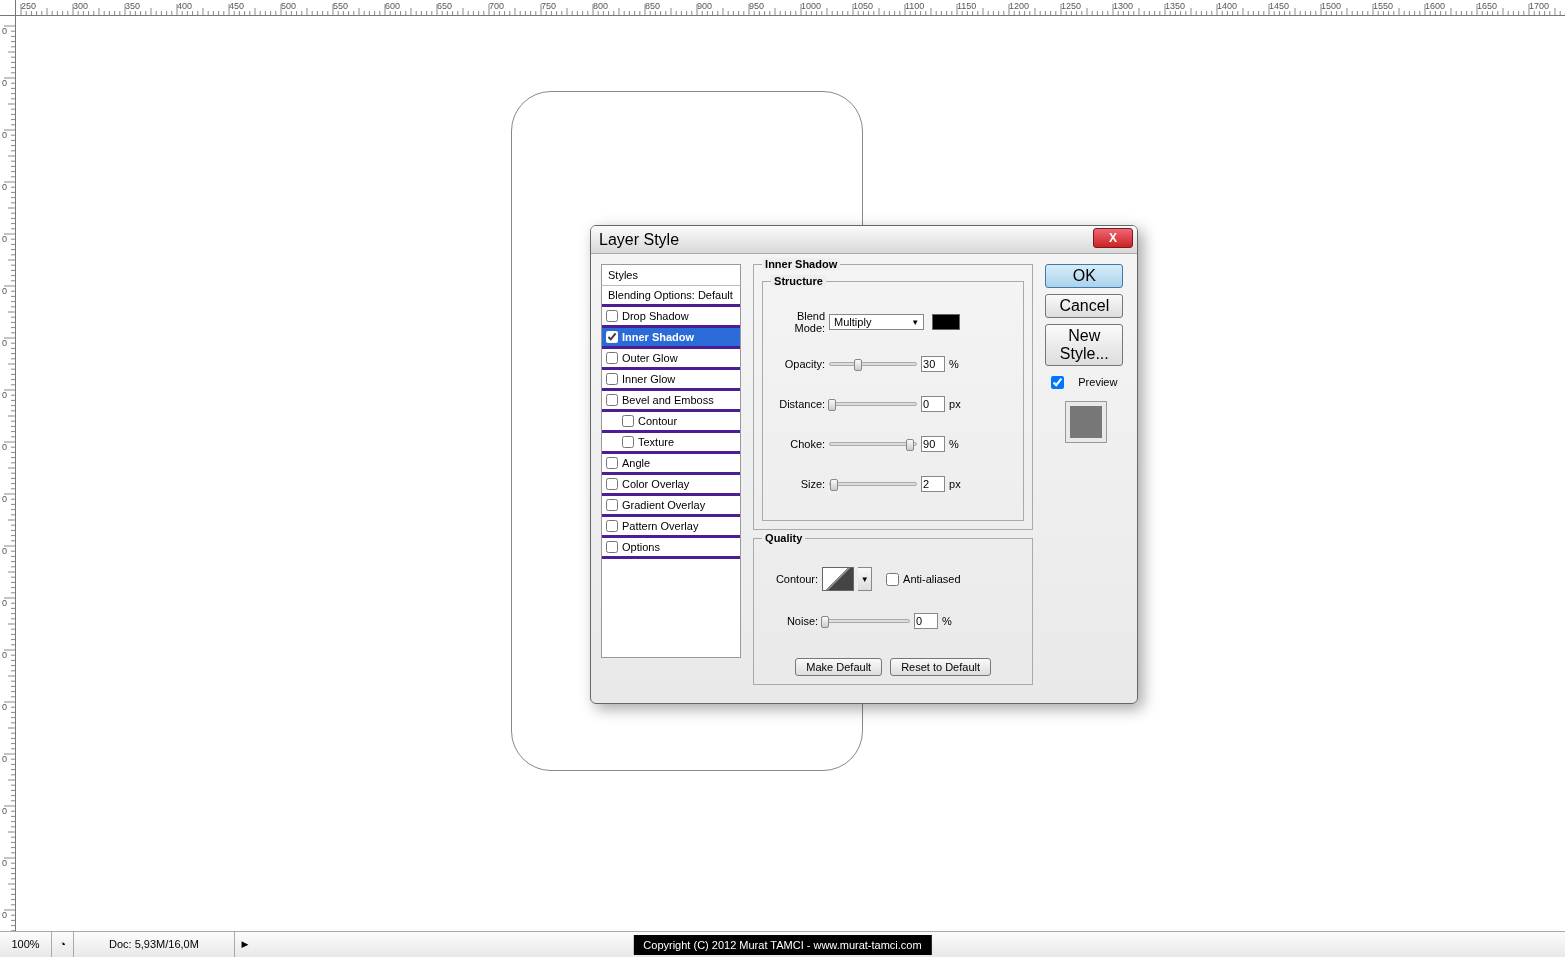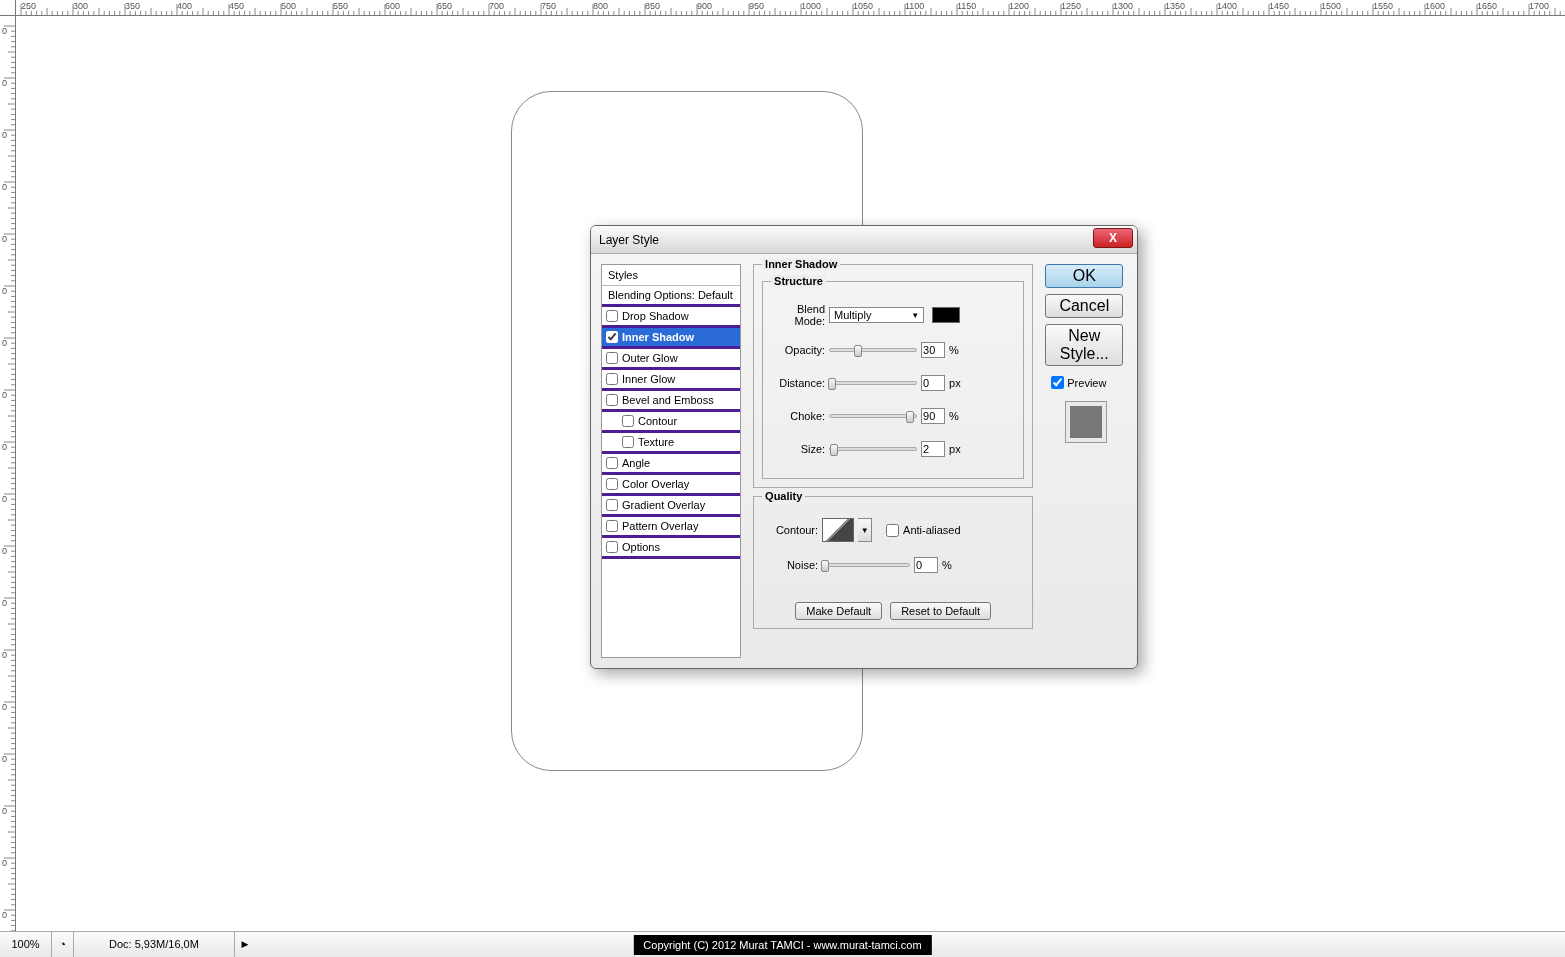--- a/index.html
+++ b/index.html
@@ -18,62 +18,62 @@
 .status-bar { position: absolute; bottom: 0; left: 0; right: 0; height: 26px; background: linear-gradient(#fcfcfc, #e8e8e8); border-top: 1px solid #aaa; display: flex; align-items: center; font-size: 11px; }
 .status-zoom { width: 52px; text-align: center; border-right: 1px solid #aaa; height: 100%; line-height: 24px; }
 .status-icon { width: 22px; text-align: center; border-right: 1px solid #aaa; height: 100%; line-height: 24px; }
 .status-doc { padding: 0 35px; border-right: 1px solid #aaa; height: 100%; line-height: 24px; }
 .status-play { width: 20px; text-align: center; height: 100%; line-height: 24px; font-size: 9px; }
 .status-copyright { position: absolute; left: 50%; transform: translateX(-50%); background: #000; color: #fff; padding: 4px 10px; font-size: 11px; }
 
 
 .dialog { position: absolute; left: 590px; top: 225px; width: 548px; background: linear-gradient(#f5f5f5,#e9e9e9); border: 1px solid #666; border-radius: 6px; box-shadow: 5px 5px 15px rgba(0,0,0,0.35); }
 .dialog-titlebar { height: 28px; background: linear-gradient(#fbfbfb,#d8d8d8); border-bottom: 1px solid #aaa; display: flex; align-items: center; padding: 0 8px; border-radius: 5px 5px 0 0; position: relative; }
-.dialog-title { font-size: 12px; }
+.dialog-title { font-size: 16px; }
 .dialog-close { position: absolute; right: 4px; top: 2px; width: 40px; height: 20px; background: linear-gradient(#e67,#c22); border: 1px solid #7a1a1a; border-radius: 3px; display: flex; align-items: center; justify-content: center; color: #fff; font-weight: bold; font-size: 12px; }
 .dialog-body { display: flex; padding: 10px; gap: 12px; }
 
 
 .styles-panel { width: 144px; }
 .styles-panel .styles-header { border: 1px solid #999; background: #fff; padding: 4px 6px; font-size: 11px; border-bottom: 1px solid #bbb; }
 .styles-panel .styles-list { border: 1px solid #999; border-top: none; background: #fff; height: 372px; }
 .styles-panel .style-item { padding: 3px 4px; border-bottom: 3px solid #4c1d95; display: flex; align-items: center; gap: 4px; font-size: 11px; cursor: default; }
 .styles-panel .style-item.blending { padding-left: 6px; }
 .styles-panel .style-item.indent { padding-left: 20px; }
 .styles-panel .style-item.selected { background: #2a6bd7; color: #fff; }
 .styles-panel .style-item.selected input[type=checkbox] { accent-color: #fff; }
 .styles-panel input[type=checkbox] { width: 12px; height: 12px; }
 
 
 .settings-panel { width: 288px; }
 .fieldset { border: 1px solid #aaa; padding: 8px; margin-bottom: 8px; position: relative; }
 .fieldset-legend { position: absolute; top: -7px; left: 8px; background: #eee; padding: 0 3px; font-size: 11px; font-weight: bold; }
 .inner-fieldset { border: 1px solid #aaa; padding: 8px 6px 6px; margin-top: 8px; position: relative; }
 .inner-legend { position: absolute; top: -7px; left: 8px; background: #eee; padding: 0 3px; font-size: 11px; font-weight: bold; }
-.form-row { display: flex; align-items: center; margin: 13px 0; gap: 4px; min-height: 20px; }
+.form-row { display: flex; align-items: center; margin: 20px 0; gap: 4px; min-height: 20px; }
 .form-label { width: 56px; text-align: right; font-size: 11px; }
 .select-box { border: 1px solid #888; background: #fff; padding: 1px 4px; width: 95px; display: flex; justify-content: space-between; align-items: center; font-size: 11px; }
 .select-arrow { font-size: 8px; }
 .color-swatch { width: 28px; height: 16px; background: #000; border: 1px solid #666; margin-left: 4px; }
 .slider-track { width: 88px; height: 4px; background: #ddd; border: 1px solid #aaa; position: relative; border-radius: 2px; }
 .slider-thumb { position: absolute; top: -4px; width: 8px; height: 12px; background: linear-gradient(#fafafa,#ccc); border: 1px solid #888; border-radius: 2px; }
 .num-input { width: 24px; border: 1px solid #888; background: #fff; text-align: left; font-size: 11px; padding: 1px; }
 .unit { font-size: 11px; }
 .angle-dial { width: 30px; height: 30px; border: 1px solid #888; border-radius: 50%; background: #fff; position: relative; }
 .angle-dial::after { content: ''; position: absolute; left: 50%; top: 50%; width: 12px; height: 1px; background: #000; transform-origin: left center; transform: rotate(-120deg); }
 .contour-box { width: 32px; height: 24px; border: 1px solid #666; background: linear-gradient(135deg, #fff 0%, #fff 48%, #888 48%, #888 52%, #444 52%, #444 100%); position: relative; }
 .contour-dd { width: 14px; height: 24px; border: 1px solid #888; border-left: none; background: linear-gradient(#f8f8f8,#ddd); display: flex; align-items: center; justify-content: center; font-size: 8px; }
 .dlg-button { width: 78px; padding: 2px; border: 1px solid #777; background: linear-gradient(#fafafa,#ddd); border-radius: 3px; font-size: 16px; text-align: center; }
 .dlg-button.primary { background: linear-gradient(#d7ecf9,#aad3eb); border-color: #3d7aaa; }
 .defaults-row { display: flex; gap: 8px; justify-content: center; margin-top: 27px; }
 .wide-btn { padding: 2px 10px; border: 1px solid #777; background: linear-gradient(#fafafa,#ddd); border-radius: 3px; font-size: 11px; }
 
 
 .right-panel { width: 84px; display: flex; flex-direction: column; gap: 6px; }
-.preview-check { display: flex; align-items: center; gap: 3px; margin-top: 4px; margin-left: 6px; font-size: 11px; }
+.preview-check { display: flex; align-items: flex-start; gap: 14px; margin-top: 4px; margin-left: 6px; font-size: 11px; }
 .preview-swatch { width: 42px; height: 42px; background: #777; border: 1px solid #999; margin: 6px auto 0; box-shadow: inset 0 0 0 4px #e9e9e9; padding: 4px; }
 </style>
 </head>
 <body>
 
 <div class="ruler-corner"></div>
 <div class="ruler-horizontal">
   <svg width="1560" height="16">
     <g id="hruler">
         <text x="5" y="9" font-size="9" fill="#555">250</text>

